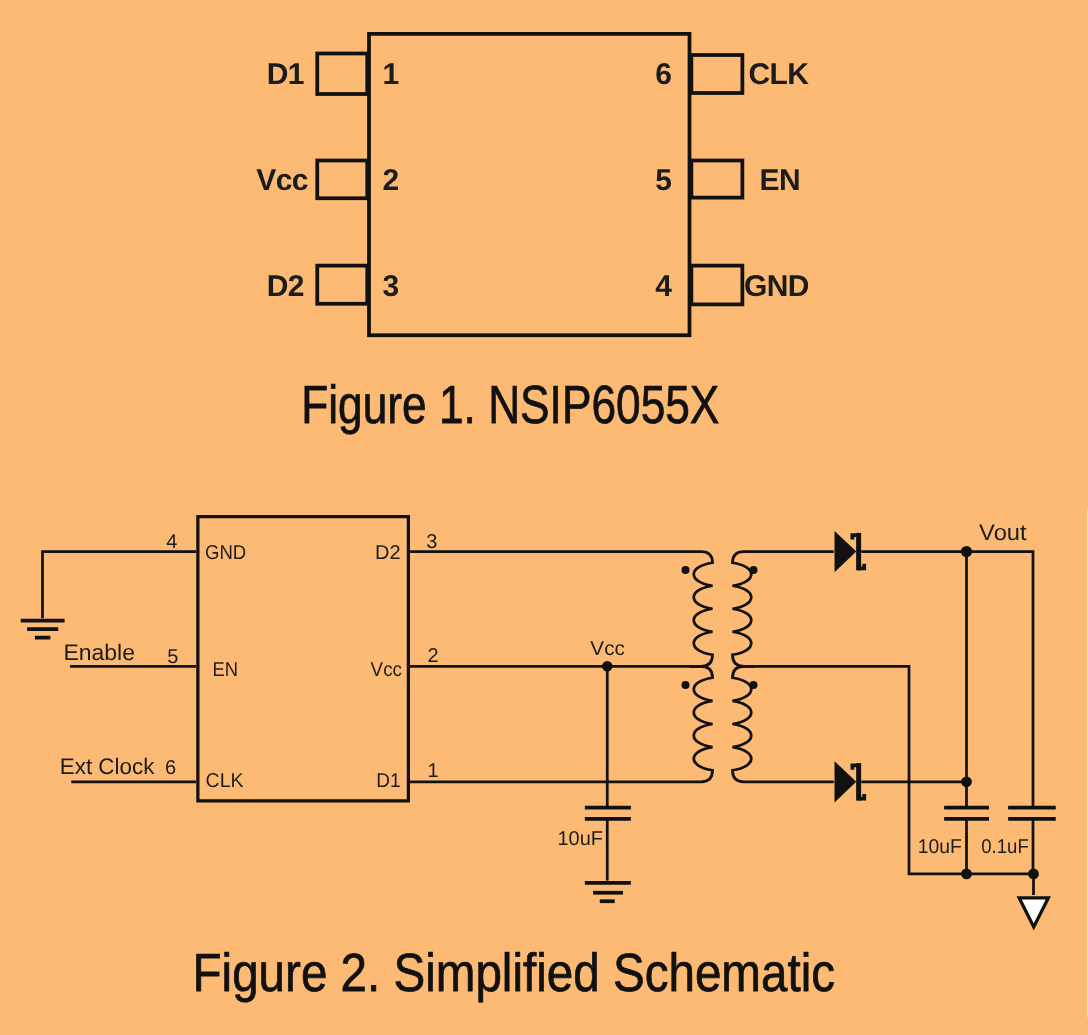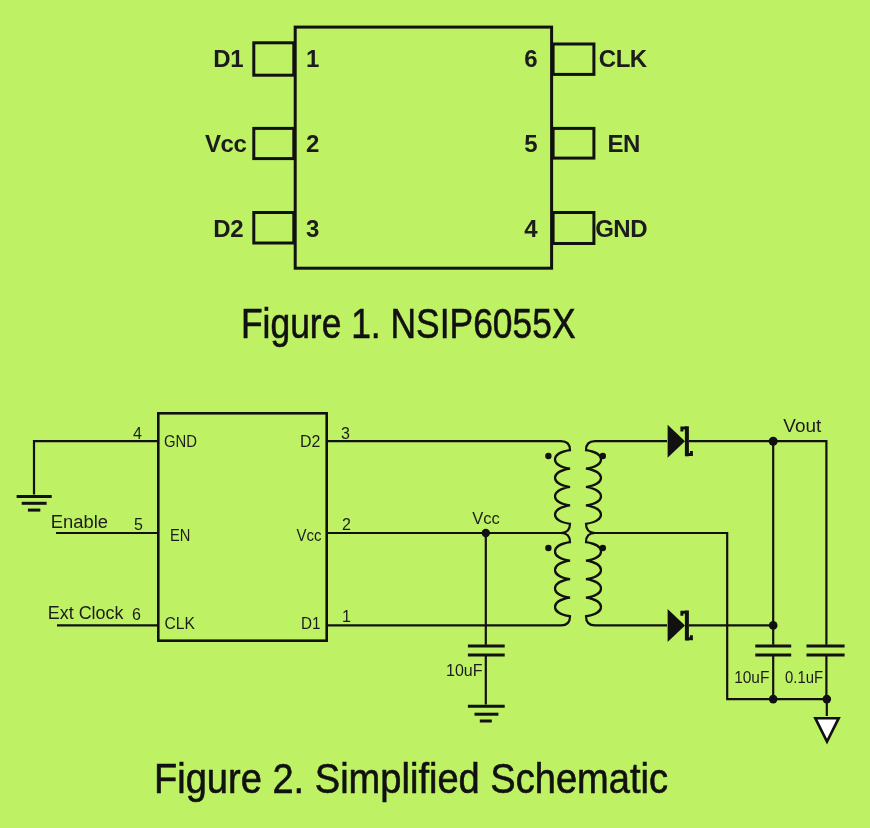--- a/index.html
+++ b/index.html
@@ -1,16 +1,16 @@
 <!DOCTYPE html>
 <html><head>
 <meta charset="utf-8">
 <style>
   html,body{margin:0;padding:0;background:#ffffff;}
-  #page{position:relative;width:870px;height:828px;background:#bef264;overflow:hidden;}
+  #page{position:relative;width:870px;height:828px;background:#fdba74;overflow:hidden;}
   svg{position:absolute;left:0;top:0;}
   text{font-family:"Liberation Sans",sans-serif;fill:#1c1c1c;}
   .b24{font-size:24px;font-weight:bold;letter-spacing:-0.5px;fill:#111;}
   .cap{font-size:43px;fill:#111;stroke:#111;stroke-width:0.6;}
   .s16{font-size:16px;fill:#222;}
 </style>
 </head>
 <body>
 <div id="page">
 <svg width="870" height="828" viewBox="0 0 870 828">

